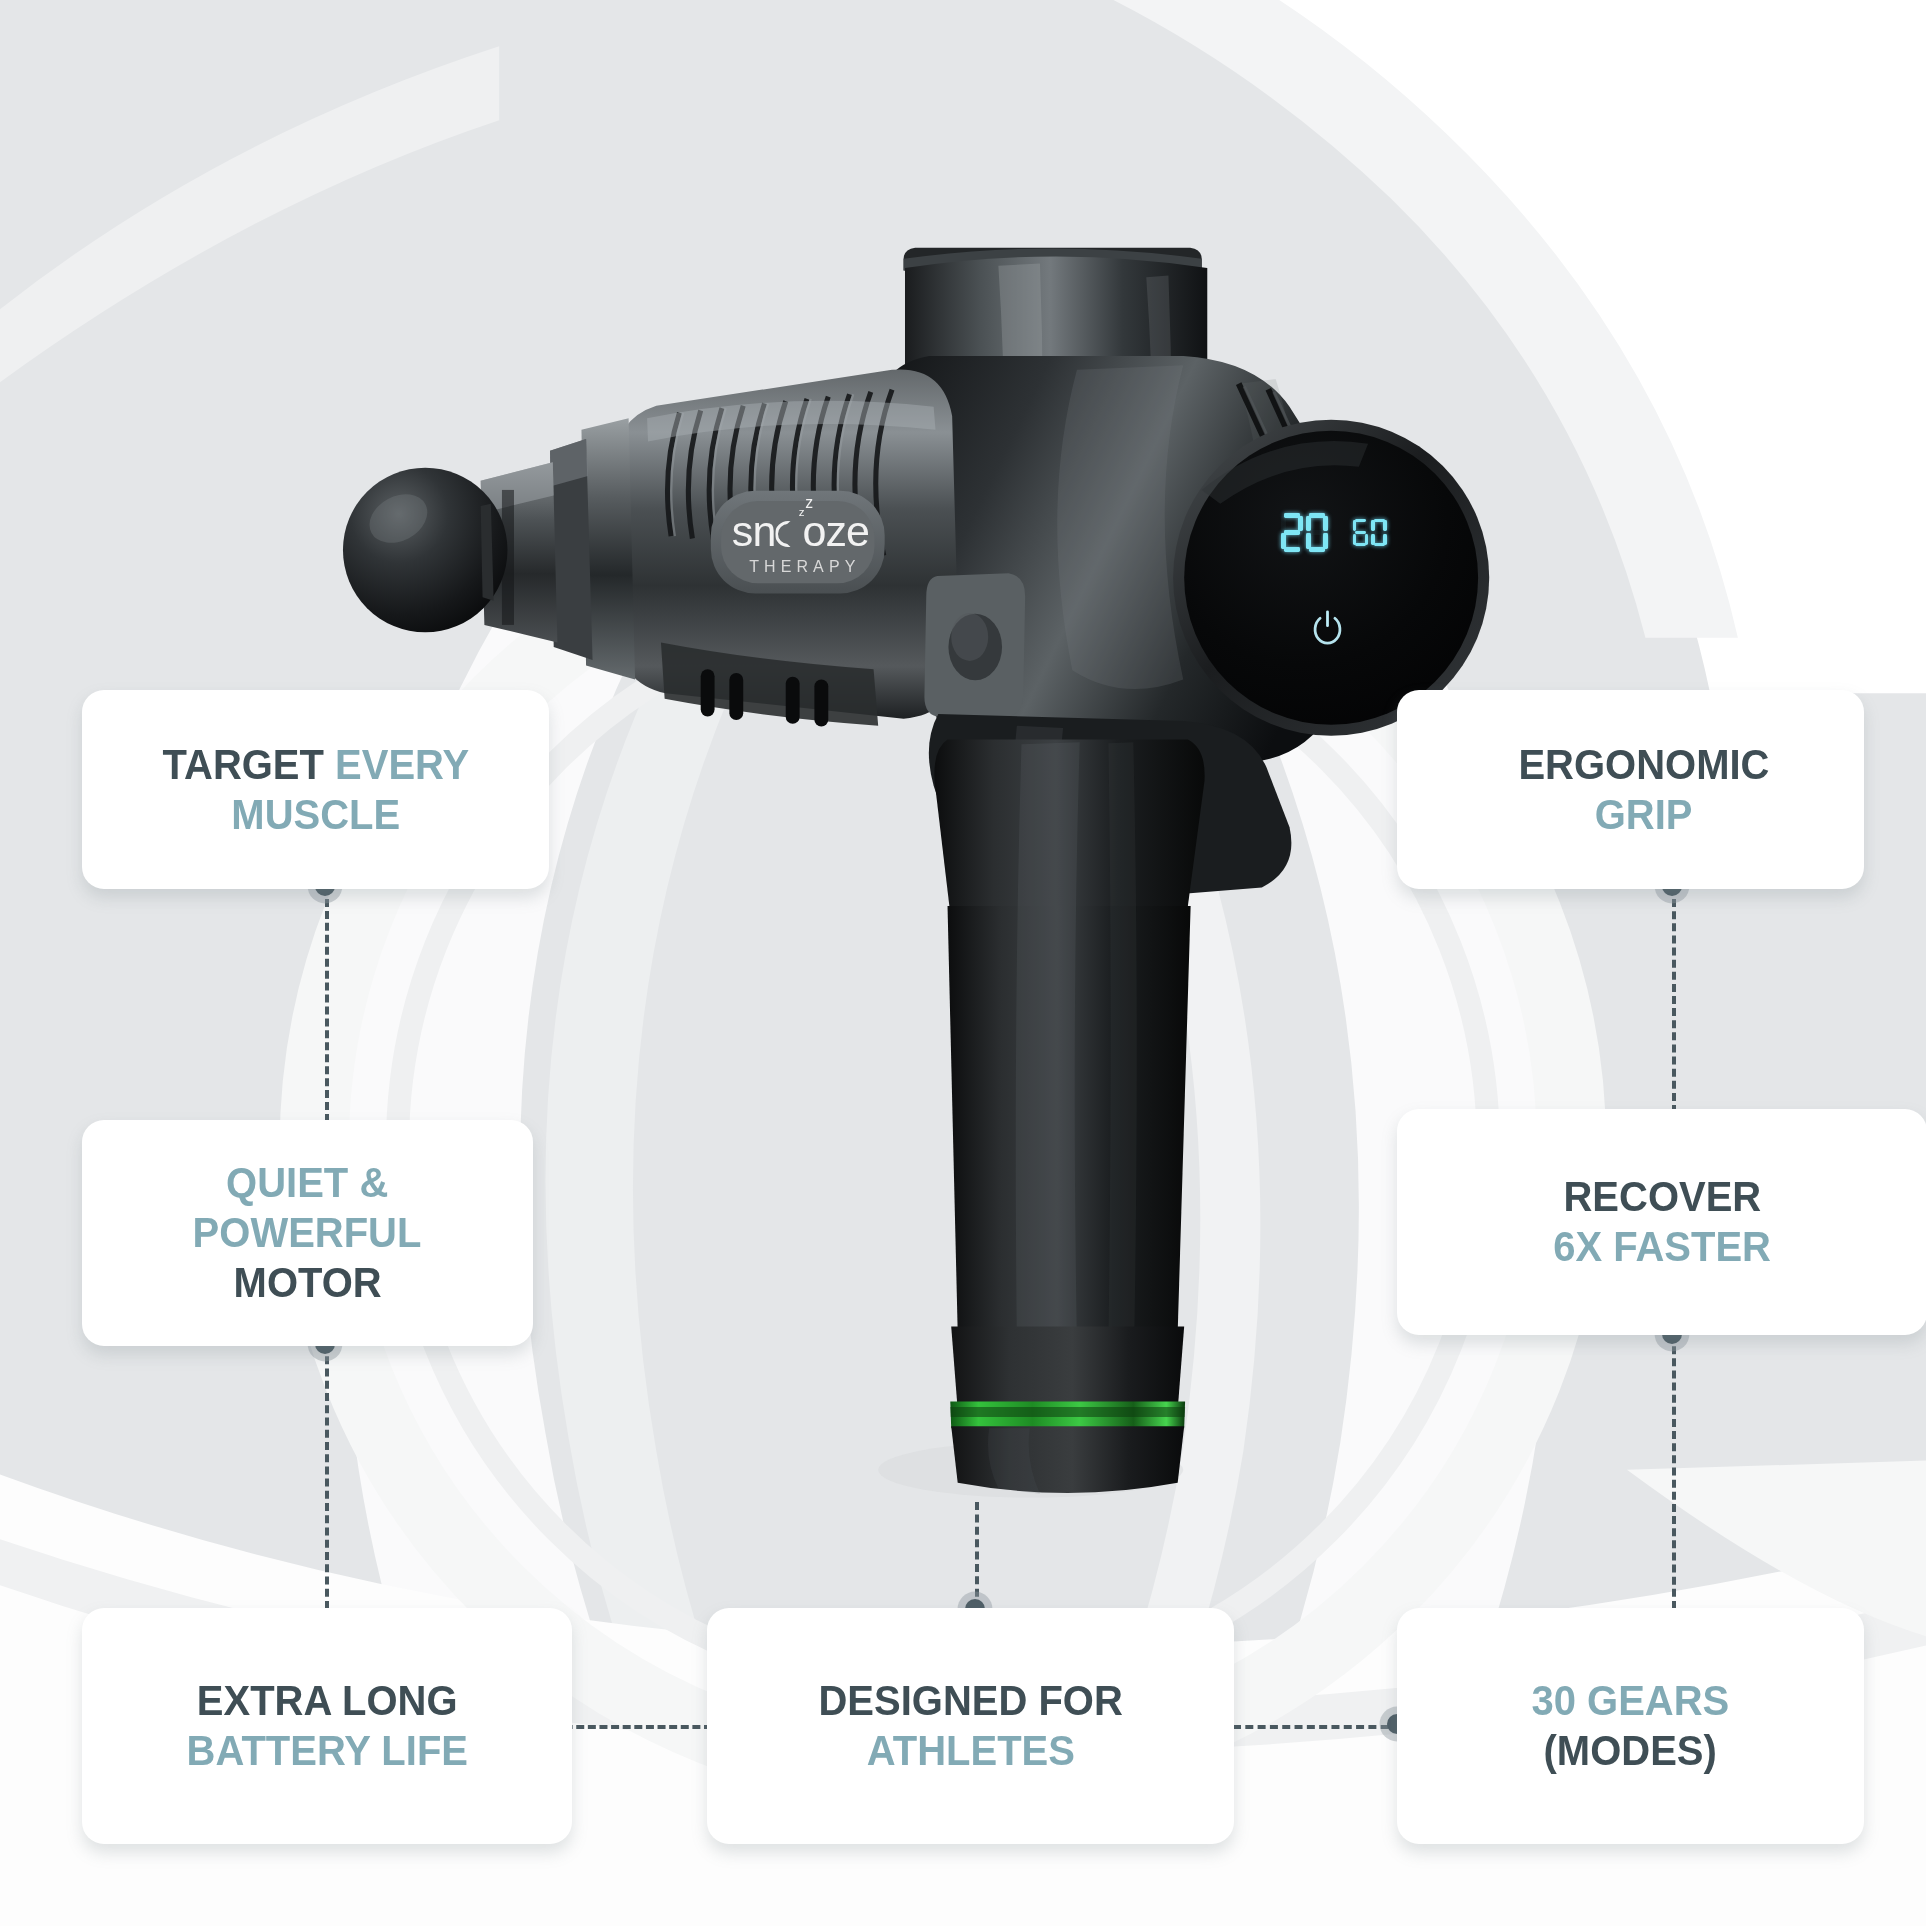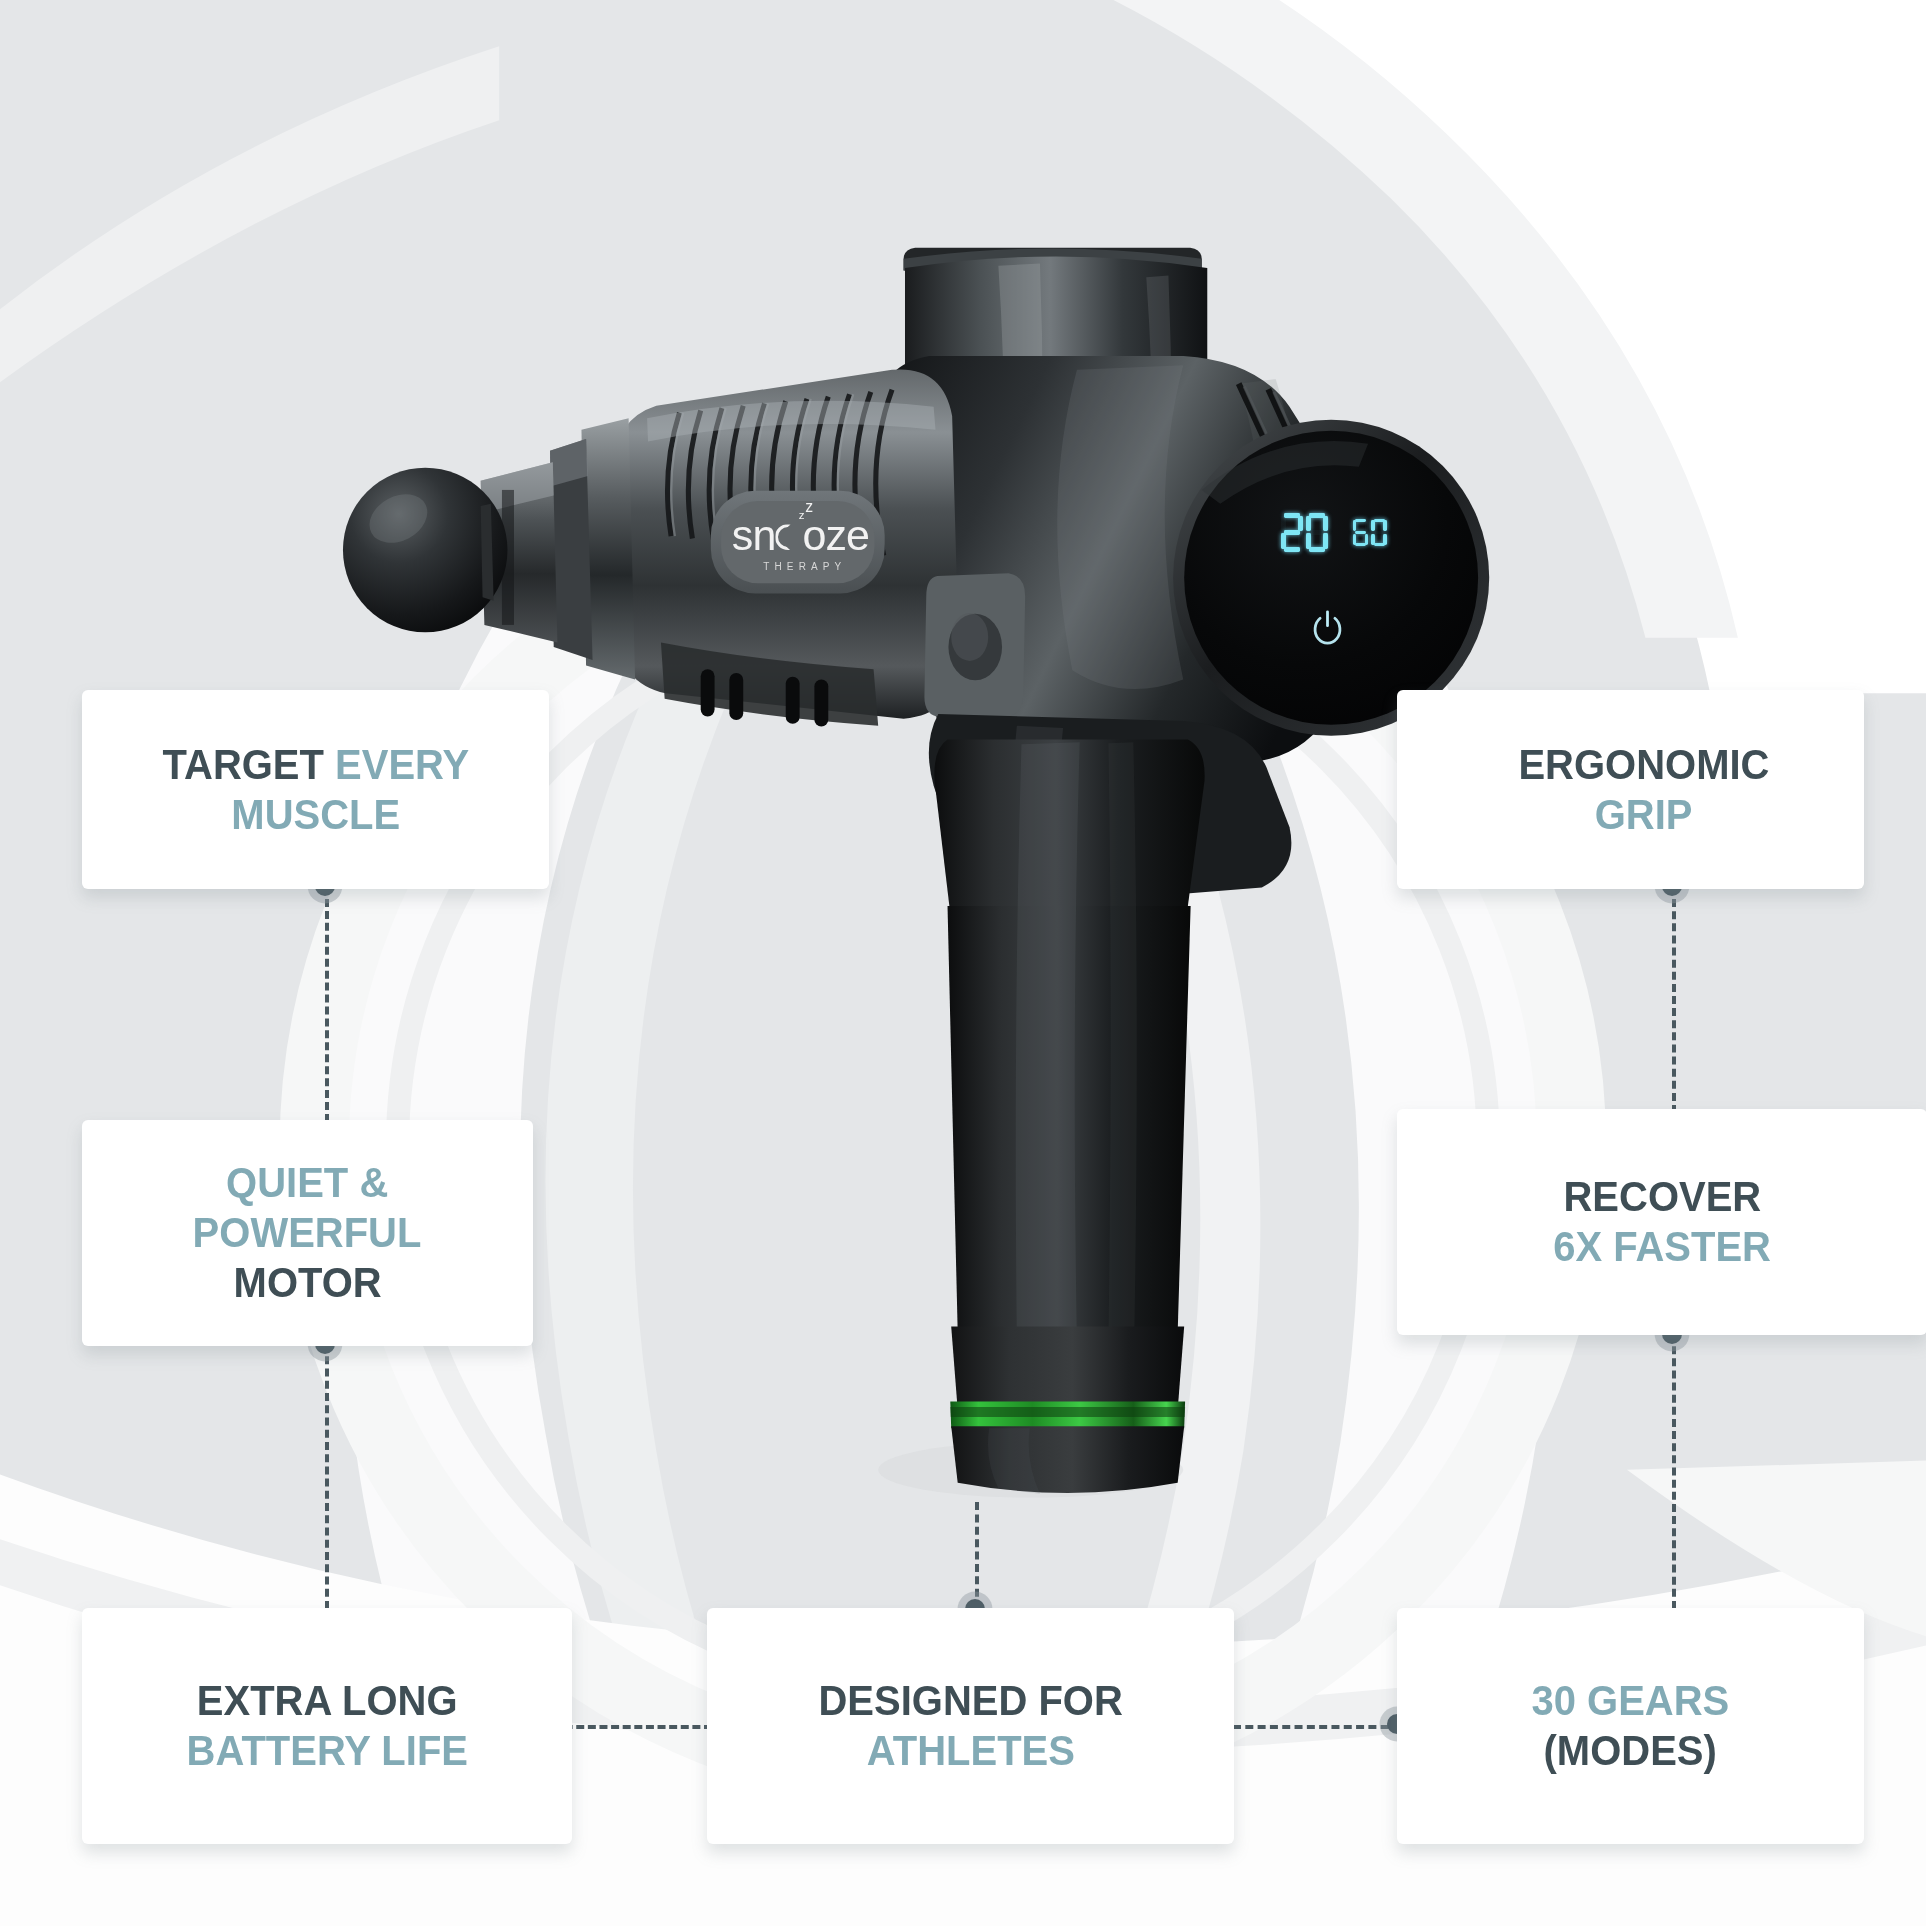--- a/index.html
+++ b/index.html
@@ -92,21 +92,21 @@
     color:#F2F2F2;
     font-size:14px;
     font-weight:400;
     line-height:0.85;
     letter-spacing:0.5px;
   }
   #logo-zs .z1 { font-size:15.7px; display:block; margin-left:7.4px; }
   #logo-zs .z2 { font-size:11.6px; display:block; margin-left:0.9px; margin-top:-2.8px; }
   #logo-sub {
     color:#D8D8D8;
-    font-size:10px;
+    font-size:16px;
     font-weight:400;
     letter-spacing:5.1px;
     margin-top:4.6px;
     margin-left:16.6px;
   }
 
   
   #display-readout {
     position:absolute;
     left:1281px; top:505px;
@@ -179,21 +179,21 @@
     border-radius:50%;
     background:#4E5E66;
     box-shadow:0 0 0 7.4px rgba(140,150,157,0.42);
     z-index:34;
   }
 
   
   .card {
     position:absolute;
     background:#FFFFFF;
-    border-radius:6px;
+    border-radius:22px;
     box-shadow:0 8.3px 15.7px rgba(120,130,138,0.22);
     z-index:32;
     display:flex;
     flex-direction:column;
     align-items:center;
     justify-content:center;
     text-align:center;
     padding:0 12px;
     box-sizing:border-box;
   }

